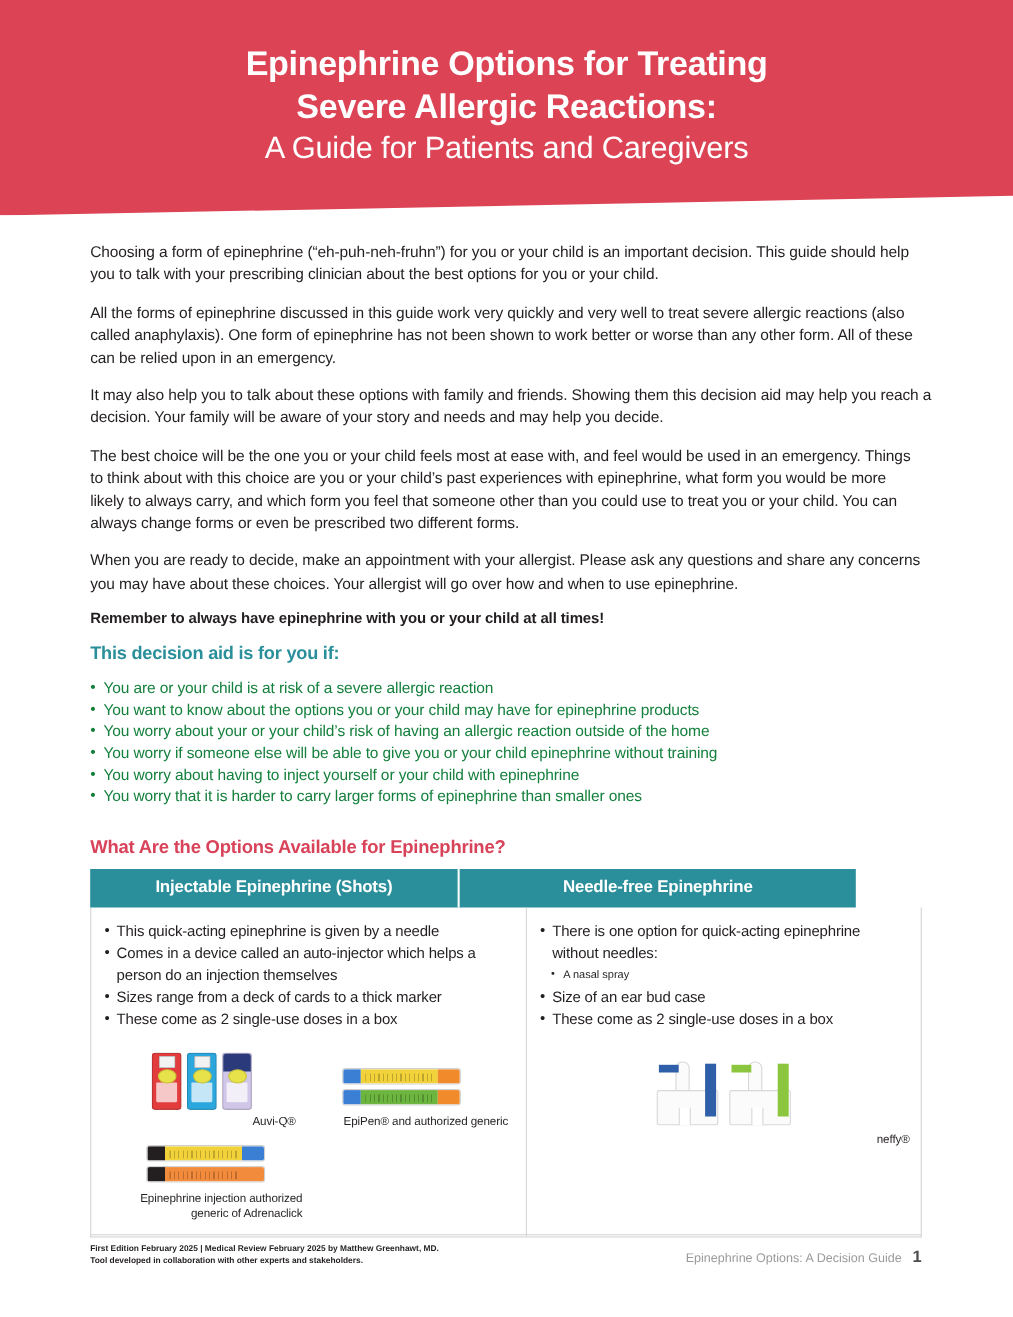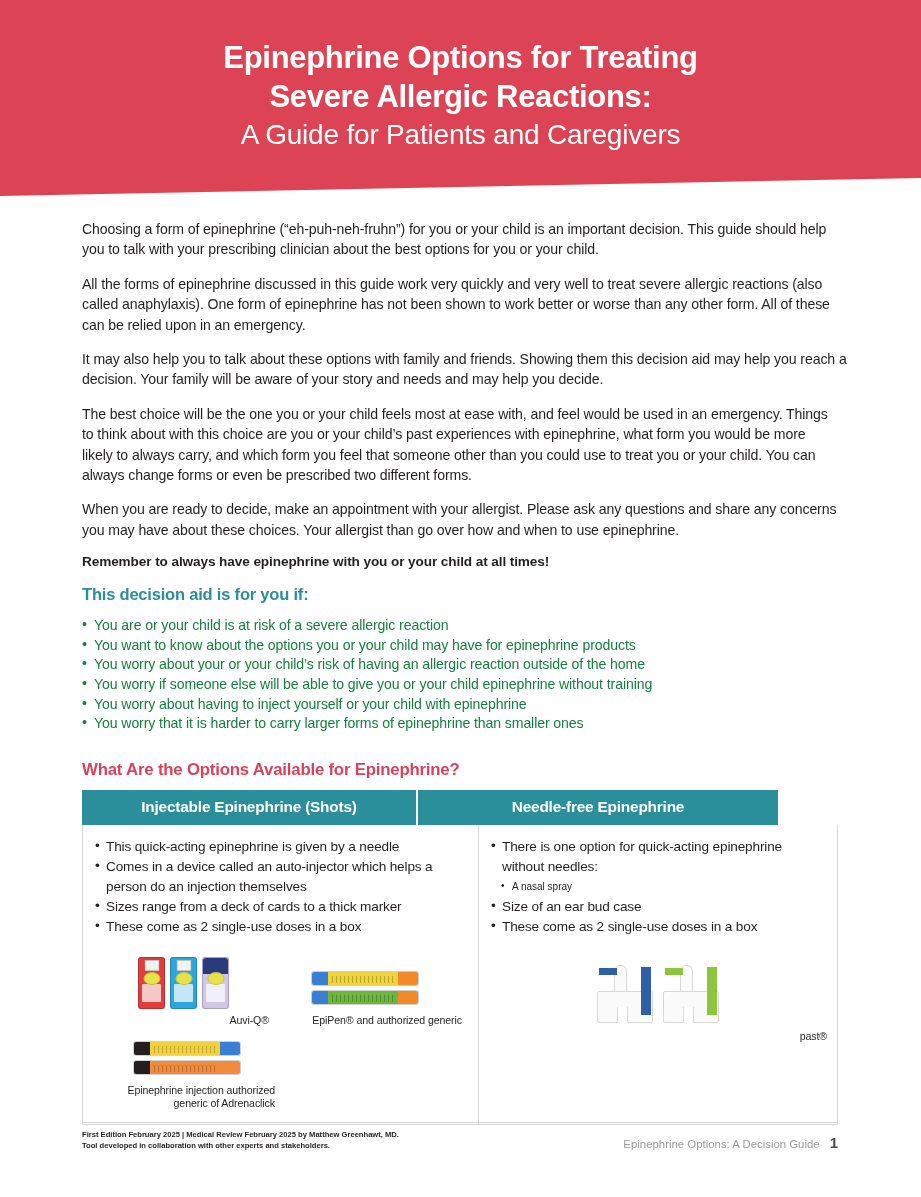--- a/index.html
+++ b/index.html
@@ -199,21 +199,21 @@
     <div class="banner-title">Severe Allergic Reactions:</div>
     <div class="banner-sub">A Guide for Patients and Caregivers</div>
   </div>
 
   <div class="body">
 
     <p class="para">Choosing a form of epinephrine (“eh-puh-neh-fruhn”) for you or your child is an important decision. This guide should help you to talk with your prescribing clinician about the best options for you or your child.</p>
     <p class="para">All the forms of epinephrine discussed in this guide work very quickly and very well to treat severe allergic reactions (also called anaphylaxis). One form of epinephrine has not been shown to work better or worse than any other form. All of these can be relied upon in an emergency.</p>
     <p class="para wide">It may also help you to talk about these options with family and friends. Showing them this decision aid may help you reach a decision. Your family will be aware of your story and needs and may help you decide.</p>
     <p class="para">The best choice will be the one you or your child feels most at ease with, and feel would be used in an emergency. Things to think about with this choice are you or your child’s past experiences with epinephrine, what form you would be more likely to always carry, and which form you feel that someone other than you could use to treat you or your child. You can always change forms or even be prescribed two different forms.</p>
-    <p class="para">When you are ready to decide, make an appointment with your allergist. Please ask any questions and share any concerns you may have about these choices. Your allergist than go over how and when to use epinephrine.</p>
+    <p class="para">When you are ready to decide, make an appointment with your allergist. Please ask any questions and share any concerns you may have about these choices. Your allergist will go over how and when to use epinephrine.</p>
 
     <p class="remember">Remember to always have epinephrine with you or your child at all times!</p>
 
     <h2 class="teal-head">This decision aid is for you if:</h2>
     <ul class="bullets">
       <li>You are or your child is at risk of a severe allergic reaction</li>
       <li>You want to know about the options you or your child may have for epinephrine products</li>
       <li>You worry about your or your child’s risk of having an allergic reaction outside of the home</li>
       <li>You worry if someone else will be able to give you or your child epinephrine without training</li>
       <li>You worry about having to inject yourself or your child with epinephrine</li>
@@ -321,21 +321,21 @@
                 <div class="slot"></div>
             </div>
             <div class="nasal green">
               <div class="nozzle"></div>
                 <div class="base"></div>
               <div class="band"></div>
                 <div class="side"></div>
                 <div class="slot"></div>
             </div>
           </div>
-          <div class="fig-cap" style="margin-top:7px;">past®</div>
+          <div class="fig-cap" style="margin-top:7px;">neffy®</div>
         </div>
       </div>
 
     </div>
   </div>
 
   <div class="footer">
     <div class="foot-rule"></div>
     <div class="foot-row">
       <div class="foot-left">

